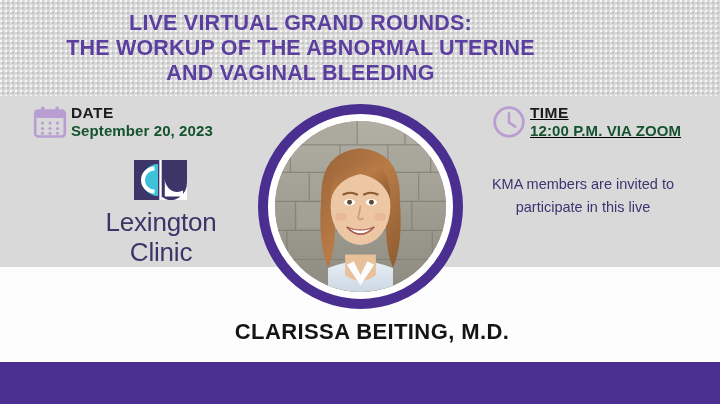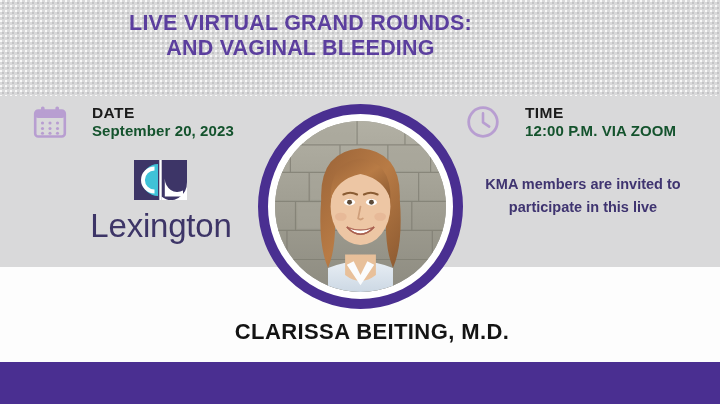--- a/index.html
+++ b/index.html
@@ -64,24 +64,24 @@
     letter-spacing: 0.2px;
     text-transform: uppercase;
   }
   .title-line { display: block; white-space: nowrap; }
 
   
   .info {
     position: absolute;
     display: flex;
     align-items: center;
-    gap: 25px;
+    gap: 4px;
   }
   .info-date { left: 33px; top: 104px; }
-  .info-time { left: 466px; top: 104px; }
+  .info-time { left: 492px; top: 104px; text-decoration: underline; }
 
   .info-text { line-height: 1.18; }
   .info-label {
     display: block;
     font-size: 15.5px;
     font-weight: 800;
     color: #1b1b1b;
     letter-spacing: 0.4px;
   }
   .info-value {
@@ -100,21 +100,21 @@
     position: absolute;
     left: 86px;
     top: 160px;
     width: 150px;
     text-align: center;
   }
   .logo-mark { display: block; margin: 0 auto; }
   .logo-word {
     display: block;
     margin-top: 3px;
-    font-size: 33px;
+    font-size: 26px;
     font-weight: 400;
     color: #3d3567;
     line-height: 1.05;
     letter-spacing: -0.2px;
   }
 
   
   .portrait-wrap {
     position: absolute;
     left: 258px;
@@ -139,21 +139,21 @@
   .portrait-svg { display: block; width: 100%; height: 100%; }
 
   
   .invite {
     position: absolute;
     left: 452px;
     top: 173px;
     width: 262px;
     text-align: center;
     font-size: 14.5px;
-    font-weight: 700;
+    font-weight: 400;
     line-height: 1.62;
     color: #3f3470;
   }
   .invite span { display: block; white-space: nowrap; }
 
   
   .presenter {
     position: absolute;
     left: 12px;
     top: 319px;
@@ -171,20 +171,21 @@
 
 <div id="slide">
 
   <div class="band-gray" style="background: rgb(217, 217, 218);"></div>
   <div class="band-texture"></div>
   <div class="band-white"></div>
   <div class="band-purple" style="background: rgb(74, 47, 145);"></div>
 
   <div class="title-block" style="color: rgb(91, 62, 158);">
     <span class="title-line">Live Virtual Grand Rounds:</span>
+    <span class="title-line">The Workup of the Abnormal Uterine</span>
     <span class="title-line">and Vaginal Bleeding</span>
   </div>
 
   <div class="info info-date">
     <svg class="icon-cal" width="34" height="34" viewBox="0 0 34 34">
       <rect x="2.2" y="5.5" width="29.6" height="26" rx="3" ry="3" fill="none" stroke="#b89ed1" stroke-width="2.6"></rect>
       <rect x="2.2" y="5.5" width="29.6" height="7.5" rx="3" ry="3" fill="#b89ed1"></rect>
       <rect x="8" y="1.5" width="3.6" height="6.5" rx="1.6" fill="#b89ed1"></rect>
       <rect x="22.4" y="1.5" width="3.6" height="6.5" rx="1.6" fill="#b89ed1"></rect>
       <g fill="#b89ed1">
@@ -221,20 +222,21 @@
       <rect x="6" y="0" width="25.5" height="40" fill="#3d3567"></rect>
       <rect x="33.5" y="0" width="25.5" height="40" fill="#3d3567"></rect>
       <path d="M30 4 A16 16 0 0 0 30 36 Z" fill="#3fc2d8"></path>
       <path d="M30 4 A16 16 0 0 0 30 36 L30 31.5 A11.5 11.5 0 0 1 30 8.5 Z" fill="#ffffff" opacity="0.0"></path>
       <path d="M26.5 6.5 A13.2 13.2 0 0 0 26.5 33.5 L26.5 29.6 A9.4 9.4 0 0 1 26.5 10.4 Z" fill="#ffffff"></path>
       <path d="M59 22 A16 17.5 0 0 1 33.5 36.5 L33.5 40 L59 40 Z" fill="#ffffff"></path>
       <path d="M36.8 18.5 A12.5 13.5 0 0 0 55 30.5 L55 36.5 L36.8 36.5 Z" fill="#ffffff"></path>
       <rect x="31.5" y="0" width="2" height="40" fill="#ffffff"></rect>
     </svg>
     <span class="logo-word" style="color: rgb(61, 53, 103);">Lexington</span>
+    <span class="logo-word" style="color: rgb(61, 53, 103);">Clinic</span>
   </div>
 
   <div class="portrait-wrap" style="border-color: rgb(74, 47, 145);">
     <div class="portrait-clip">
       <svg class="portrait-svg" viewBox="0 0 100 100" preserveAspectRatio="xMidYMid slice">
         <defs>
           <linearGradient id="wallg" x1="0" y1="0" x2="0" y2="1">
             <stop offset="0%" stop-color="#b2b0a4"></stop>
             <stop offset="55%" stop-color="#9e9c90"></stop>
             <stop offset="100%" stop-color="#8d8b80"></stop>

